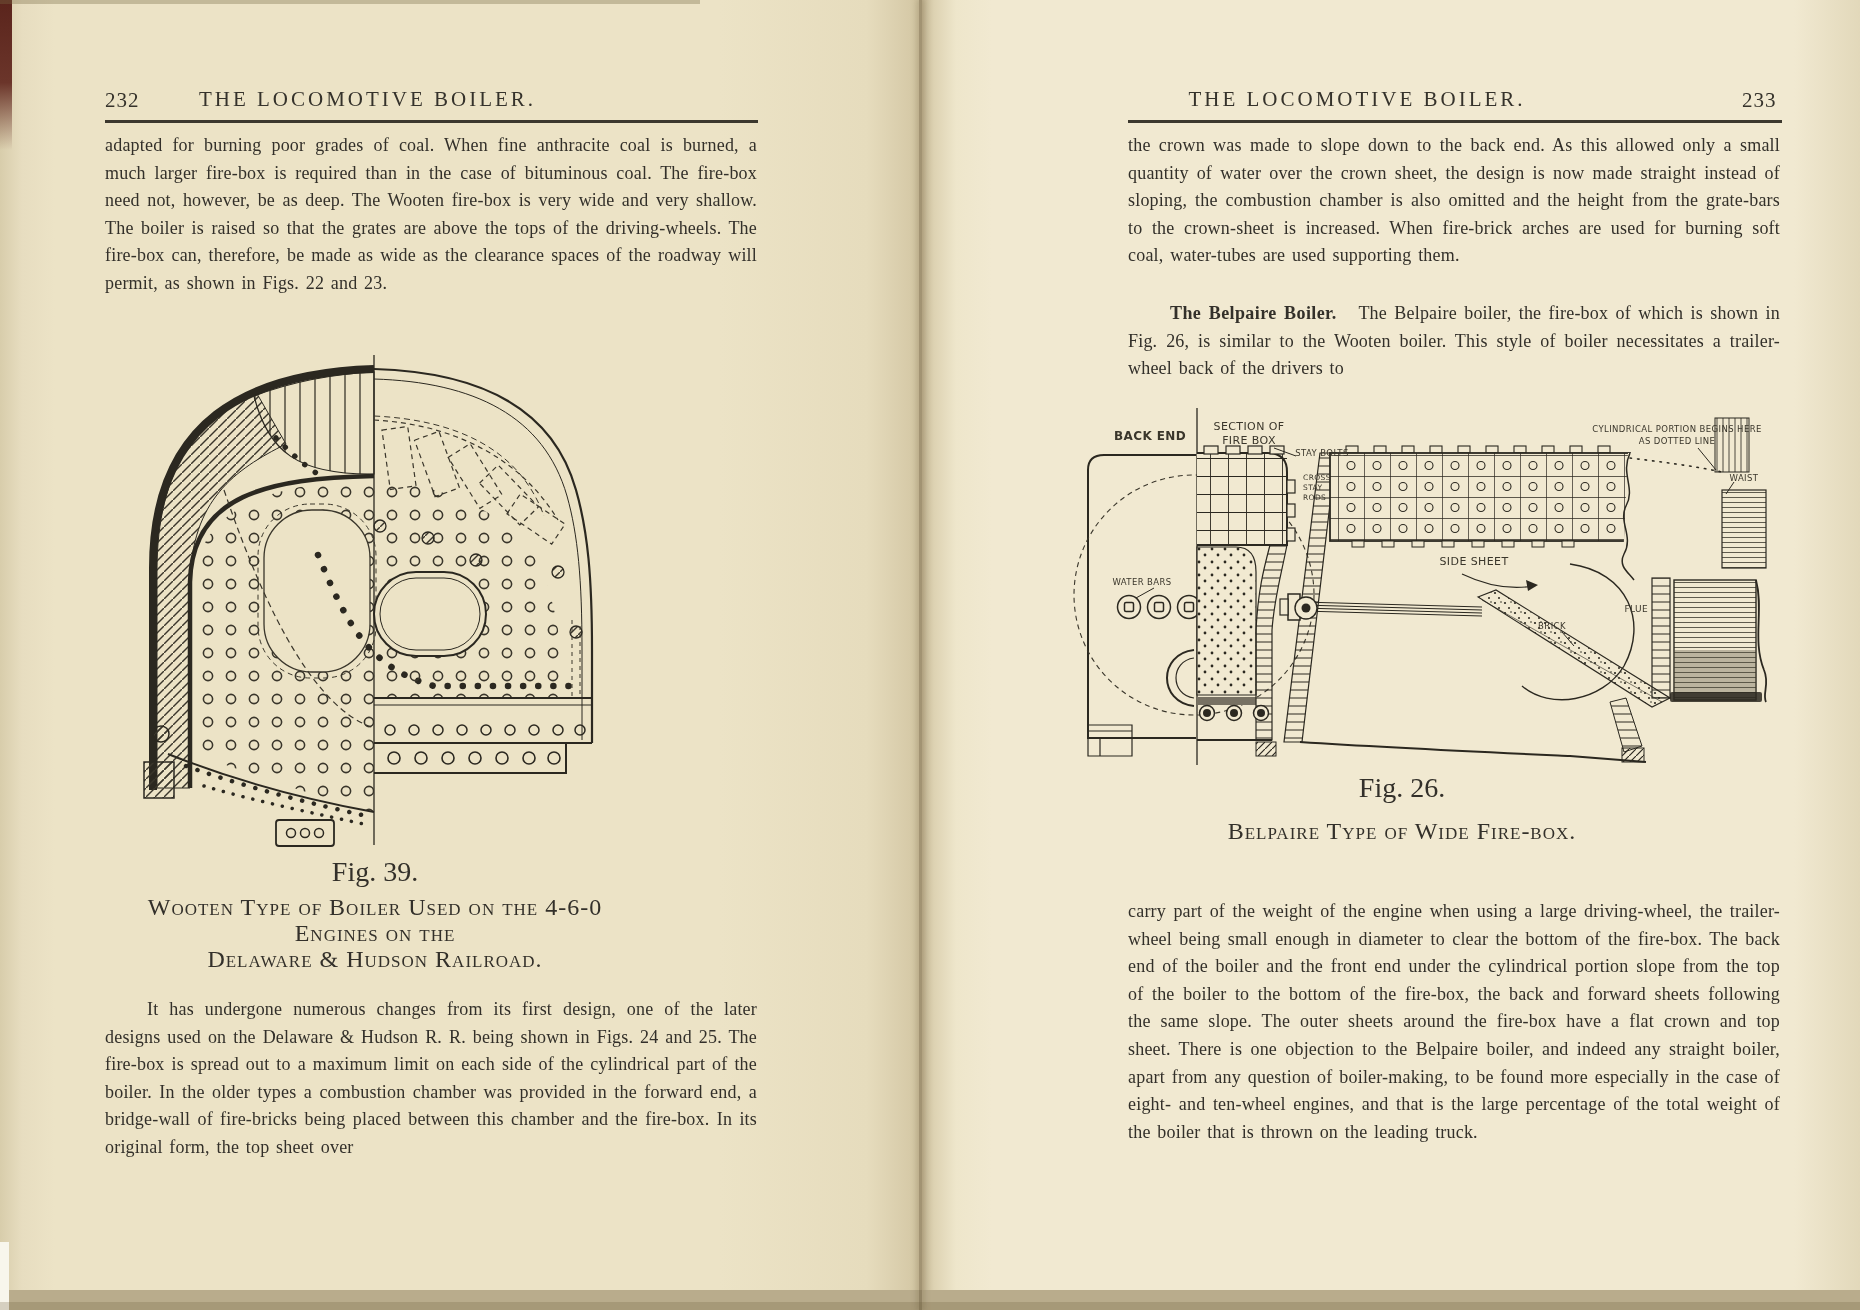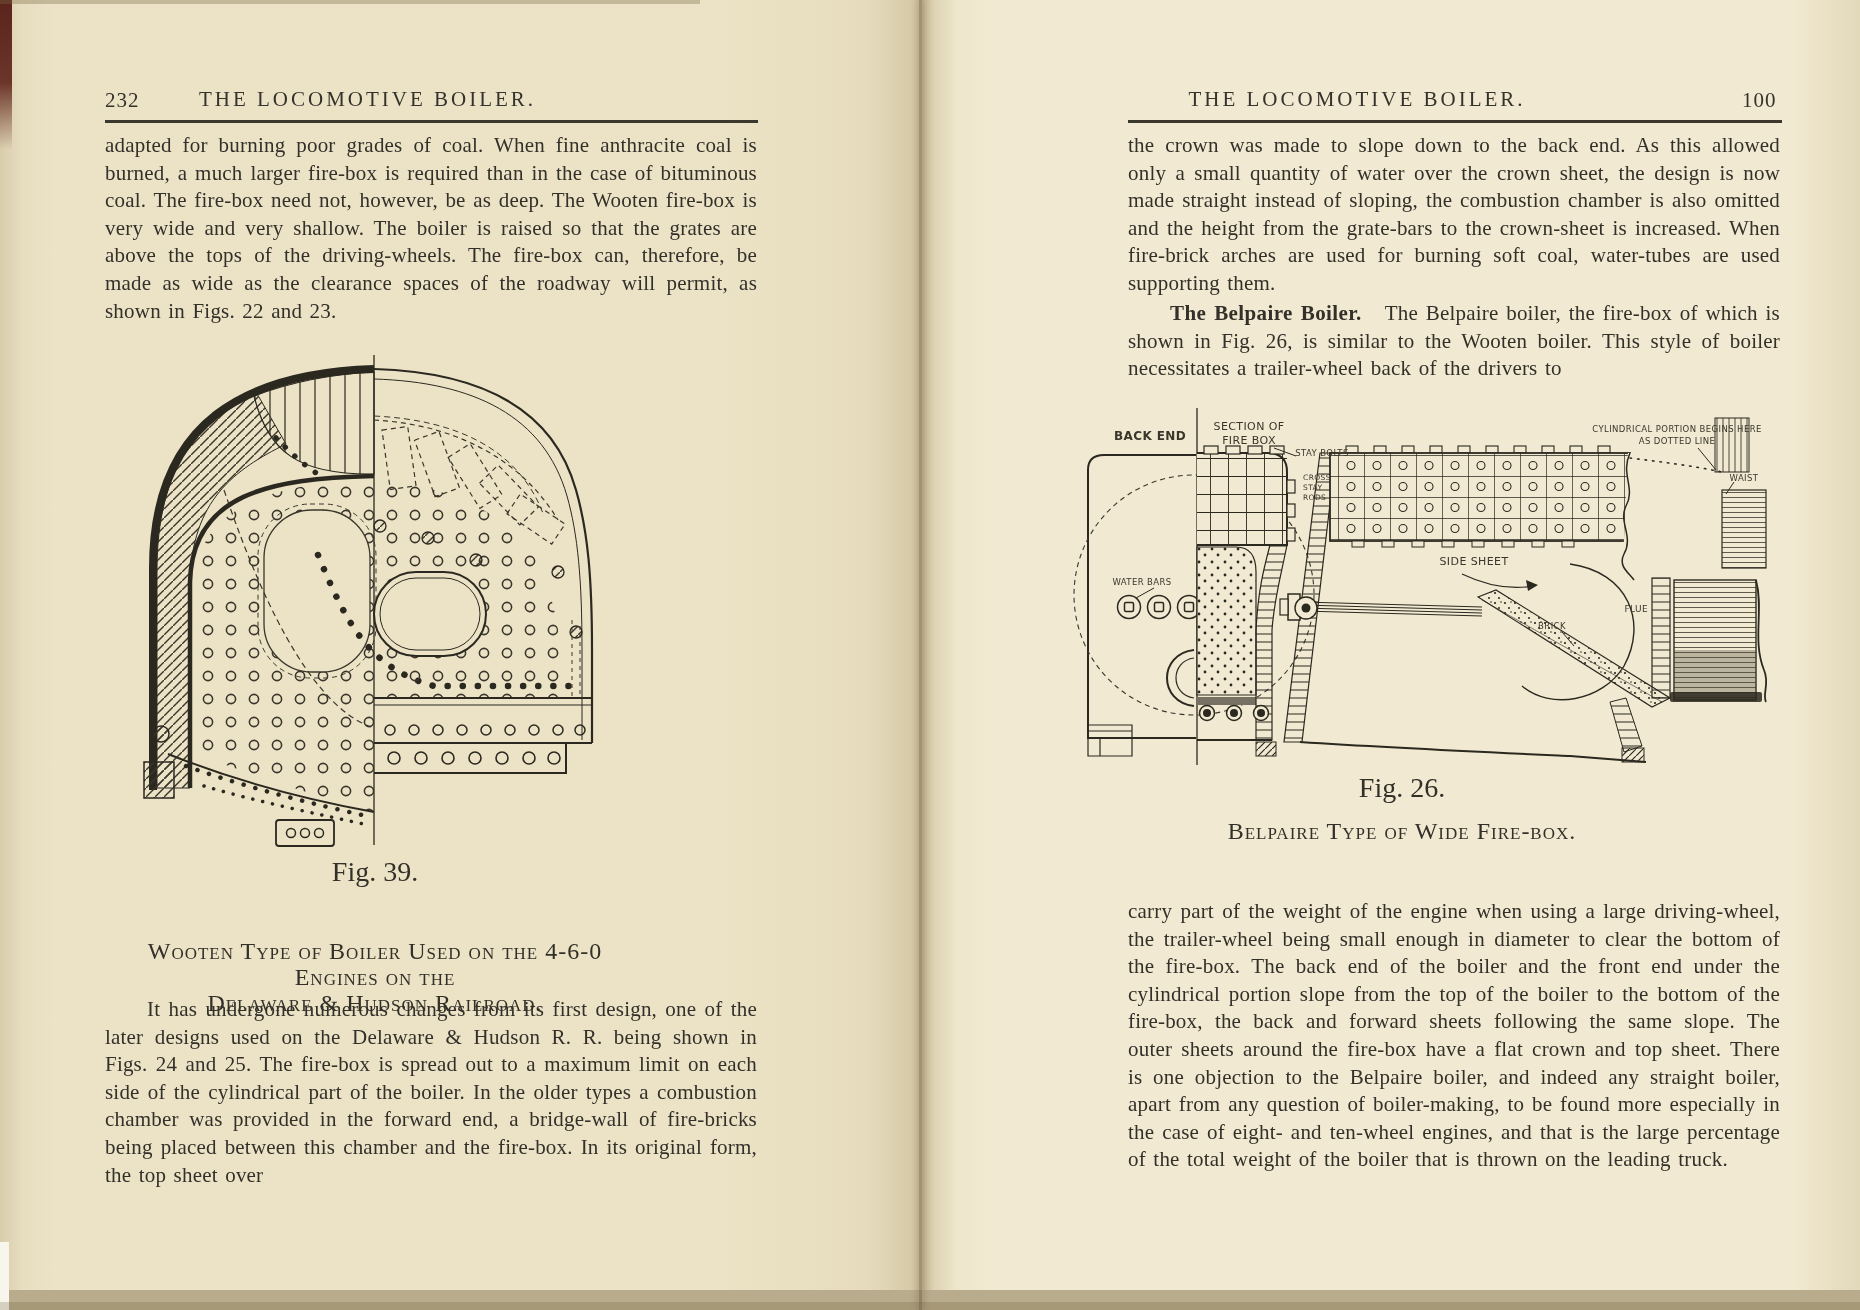--- a/index.html
+++ b/index.html
@@ -7,21 +7,21 @@
         font-family:"Liberation Serif","DejaVu Serif",serif;color:#312d25;}
   .page{position:absolute;top:0;height:1290px;}
   #page-left{left:0;width:922px;
     background:linear-gradient(90deg,#d8cdab 0px,#e7ddc0 22px,#ece3c6 55px,#ece3c6 78%,#e6dcbd 94%,#d2c5a2 100%);}
   #page-right{left:922px;width:938px;
     background:linear-gradient(90deg,#c3b593 0px,#ddd2b2 12px,#eee6cb 34px,#f1e9d1 70px,#f1e9d1 93%,#e7decu 98%,#e2d8ba 100%);}
   .abs{position:absolute;}
   .pgnum{font-size:21px;letter-spacing:1px;color:#35322b;}
   .runtitle{font-size:21px;letter-spacing:3px;text-align:center;color:#35322b;white-space:nowrap;}
   .rule{height:3px;background:#3c382e;}
-  .body-text{font-size:21px;line-height:27.6px;text-align:justify;color:#33302a;
+  .body-text{font-size:18px;line-height:27.6px;text-align:justify;color:#33302a;
              word-spacing:2px;letter-spacing:.2px;}
   .body-text.indent{text-indent:42px;}
   .lead{font-weight:bold;letter-spacing:.4px;}
   .figlabel{font-size:28px;text-align:center;color:#33302a;}
   .figcap{font-variant:small-caps;font-size:24px;letter-spacing:1px;text-align:center;
           color:#33302a;line-height:26px;}
   .spine-line{position:absolute;left:919px;top:0;width:3px;height:1310px;
           background:rgba(82,66,36,.38);box-shadow:0 0 6px 2px rgba(82,66,36,.25);}
   .artifact{position:absolute;}
   svg text{font-family:"DejaVu Sans","Liberation Sans",sans-serif;fill:#3a362b;letter-spacing:.4px;}
@@ -114,31 +114,31 @@
           <circle cx="320" cy="438" r="6"></circle>
         <circle cx="347" cy="438" r="6"></circle>
           <circle cx="374" cy="438" r="6"></circle>
           <circle cx="401" cy="438" r="6"></circle>
         <circle cx="426" cy="438" r="6"></circle>
       </g>
       <path d="M 444 300 L 444 378 M 452 306 L 452 378" stroke="#3a362b" stroke-width="1" stroke-dasharray="4 4" fill="none"></path>
     </svg>
 
     <div class="abs figlabel" style="left:105px;top:856px;width:540px;">Fig. 39.</div>
-    <div class="abs figcap" style="left:105px;top:894px;width:540px;margin-top:44px;">
+    <div class="abs figcap" style="left:105px;top:894px;width:540px;">
       <div>Wooten Type of Boiler Used on the 4-6-0 Engines on the</div>
       <div>Delaware &amp; Hudson Railroad.</div>
     </div>
 
     <div class="abs body-text indent" style="left:105px;top:996px;width:652px;">It has undergone numerous changes from its first design, one of the later designs used on the Delaware &amp; Hudson R. R. being shown in Figs. 24 and 25.  The fire-box is spread out to a maximum limit on each side of the cylindrical part of the boiler. In the older types a combustion chamber was provided in the forward end, a bridge-wall of fire-bricks being placed between this chamber and the fire-box.  In its original form, the top sheet over</div>
   </div>
 
   <div class="page" id="page-right" style="background:linear-gradient(90deg,#c3b593 0px,#ddd2b2 12px,#eee6cb 34px,#f1e9d1 70px,#f1e9d1 93%,#e2d8ba 100%);">
     <div class="abs runtitle" style="left:206px;top:87px;width:458px;">THE LOCOMOTIVE BOILER.</div>
-    <div class="abs pgnum" style="left:820px;top:88px;">100</div>
+    <div class="abs pgnum" style="left:820px;top:88px;">233</div>
     <div class="abs rule" style="left:206px;top:120px;width:654px;"></div>
 
     <div class="abs body-text" style="left:206px;top:132px;width:652px;">the crown was made to slope down to the back end.  As this allowed only a small quantity of water over the crown sheet, the design is now made straight instead of sloping, the combustion chamber is also omitted and the height from the grate-bars to the crown-sheet is increased.  When fire-brick arches are used for burning soft coal, water-tubes are used supporting them.</div>
     <div class="abs body-text indent" style="left:206px;top:300px;width:652px;">
       <span class="lead">The Belpaire Boiler.</span>&nbsp;&nbsp;
       <span>The Belpaire boiler, the fire-box of which is shown in Fig. 26, is similar to the Wooten boiler.  This style of boiler necessitates a trailer-wheel back of the drivers to</span>
     </div>
 
     <svg class="abs" style="left:0px;top:350px;" width="920" height="422" viewBox="0 0 920 422">
       <defs>

